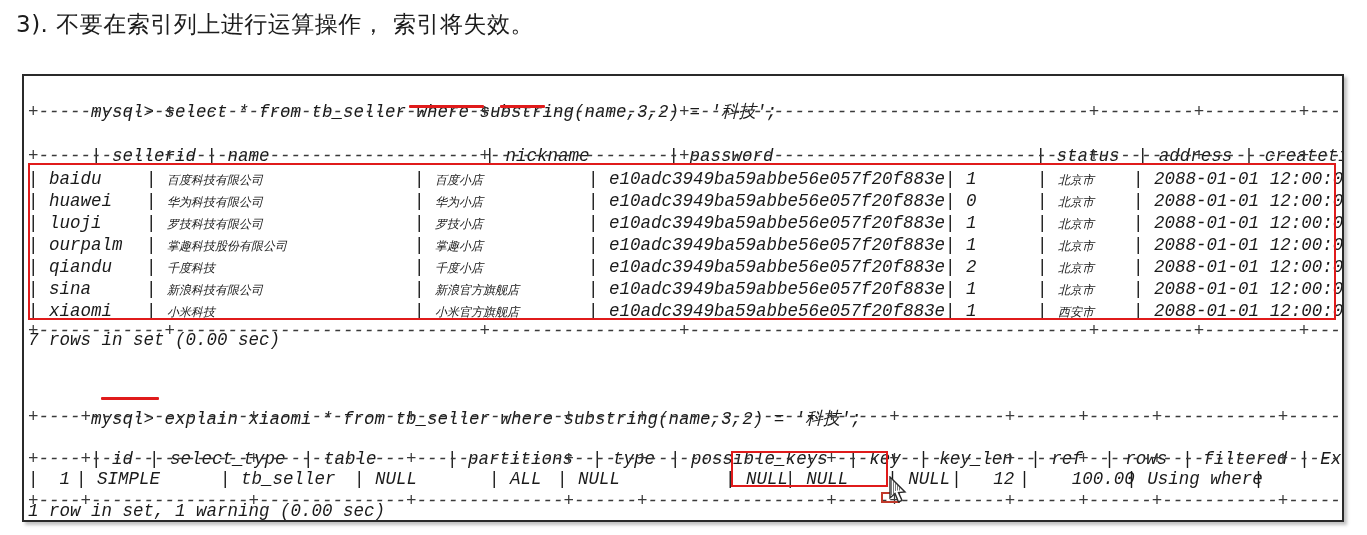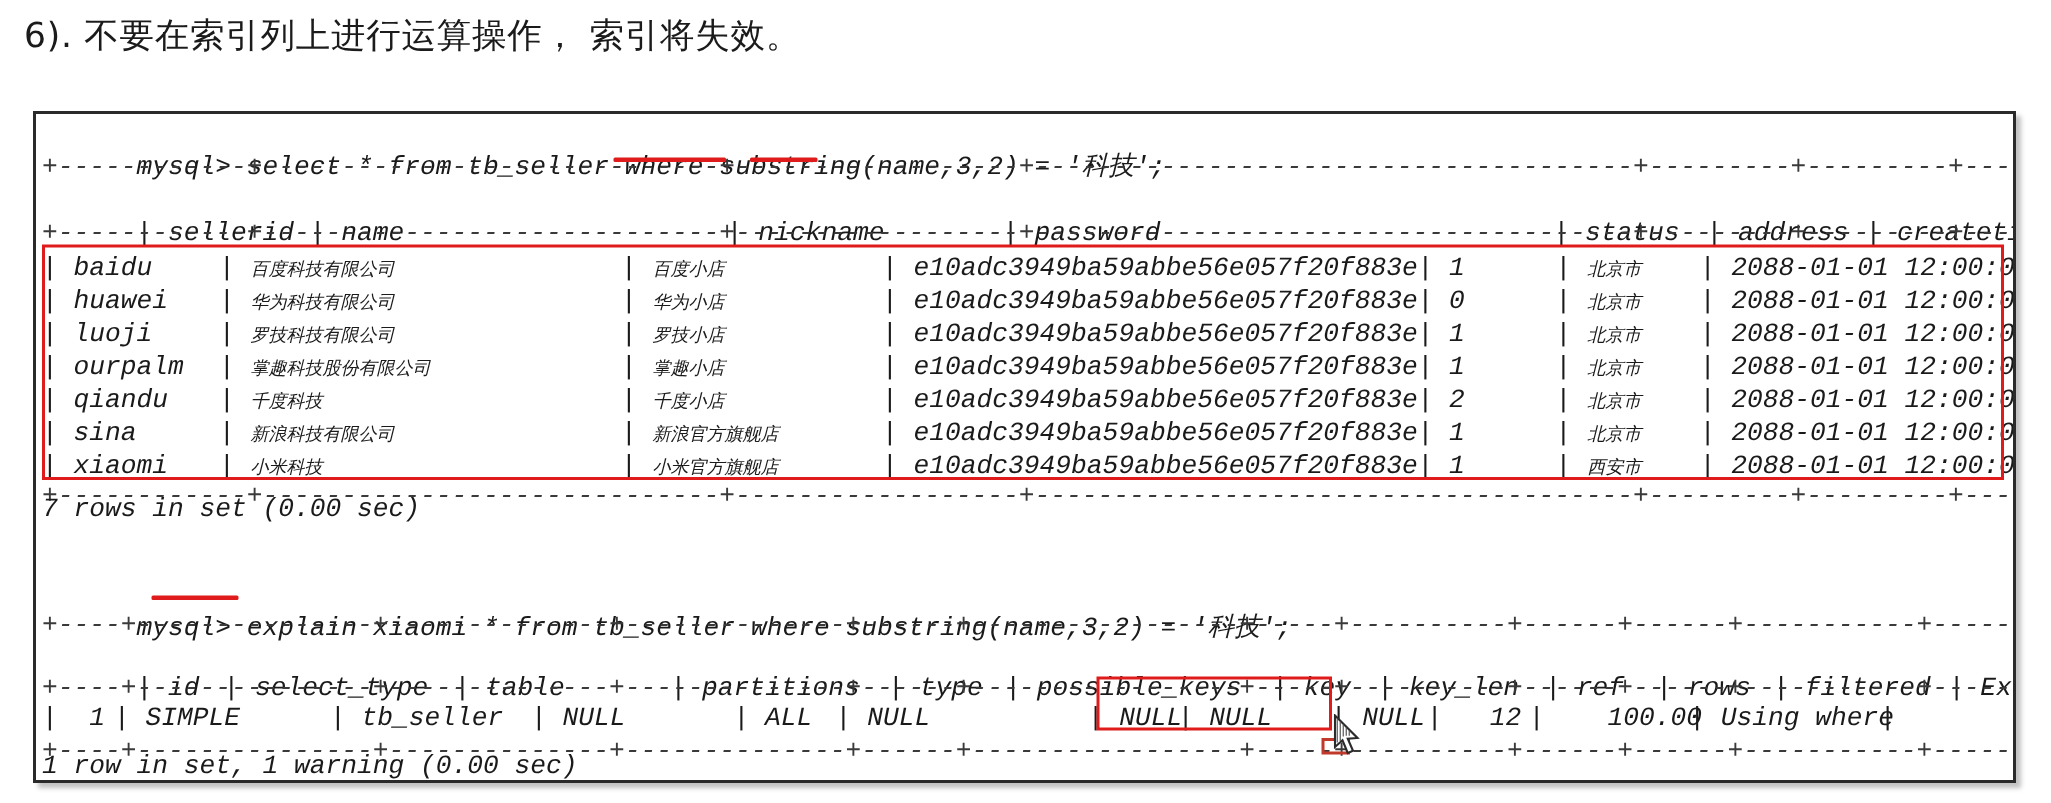--- a/index.html
+++ b/index.html
@@ -91,21 +91,21 @@
     border: 2px solid #c0392b;
     box-sizing: border-box;
   }
 
   
   #cursor { position: absolute; }
 </style>
 </head>
 <body>
 
-<div id="heading">6). 不要在索引列上进行运算操作， 索引将失效。</div>
+<div id="heading">3). 不要在索引列上进行运算操作， 索引将失效。</div>
 
 <div id="terminal">
   <div class="term-inner">
 
     
     <div class="line" style="position:absolute; left:4px; top:3px;">
       <span>mysql&gt; </span><span>select * from tb_seller where substring(name,3,2) = '科技';</span>
     </div>
 
     

